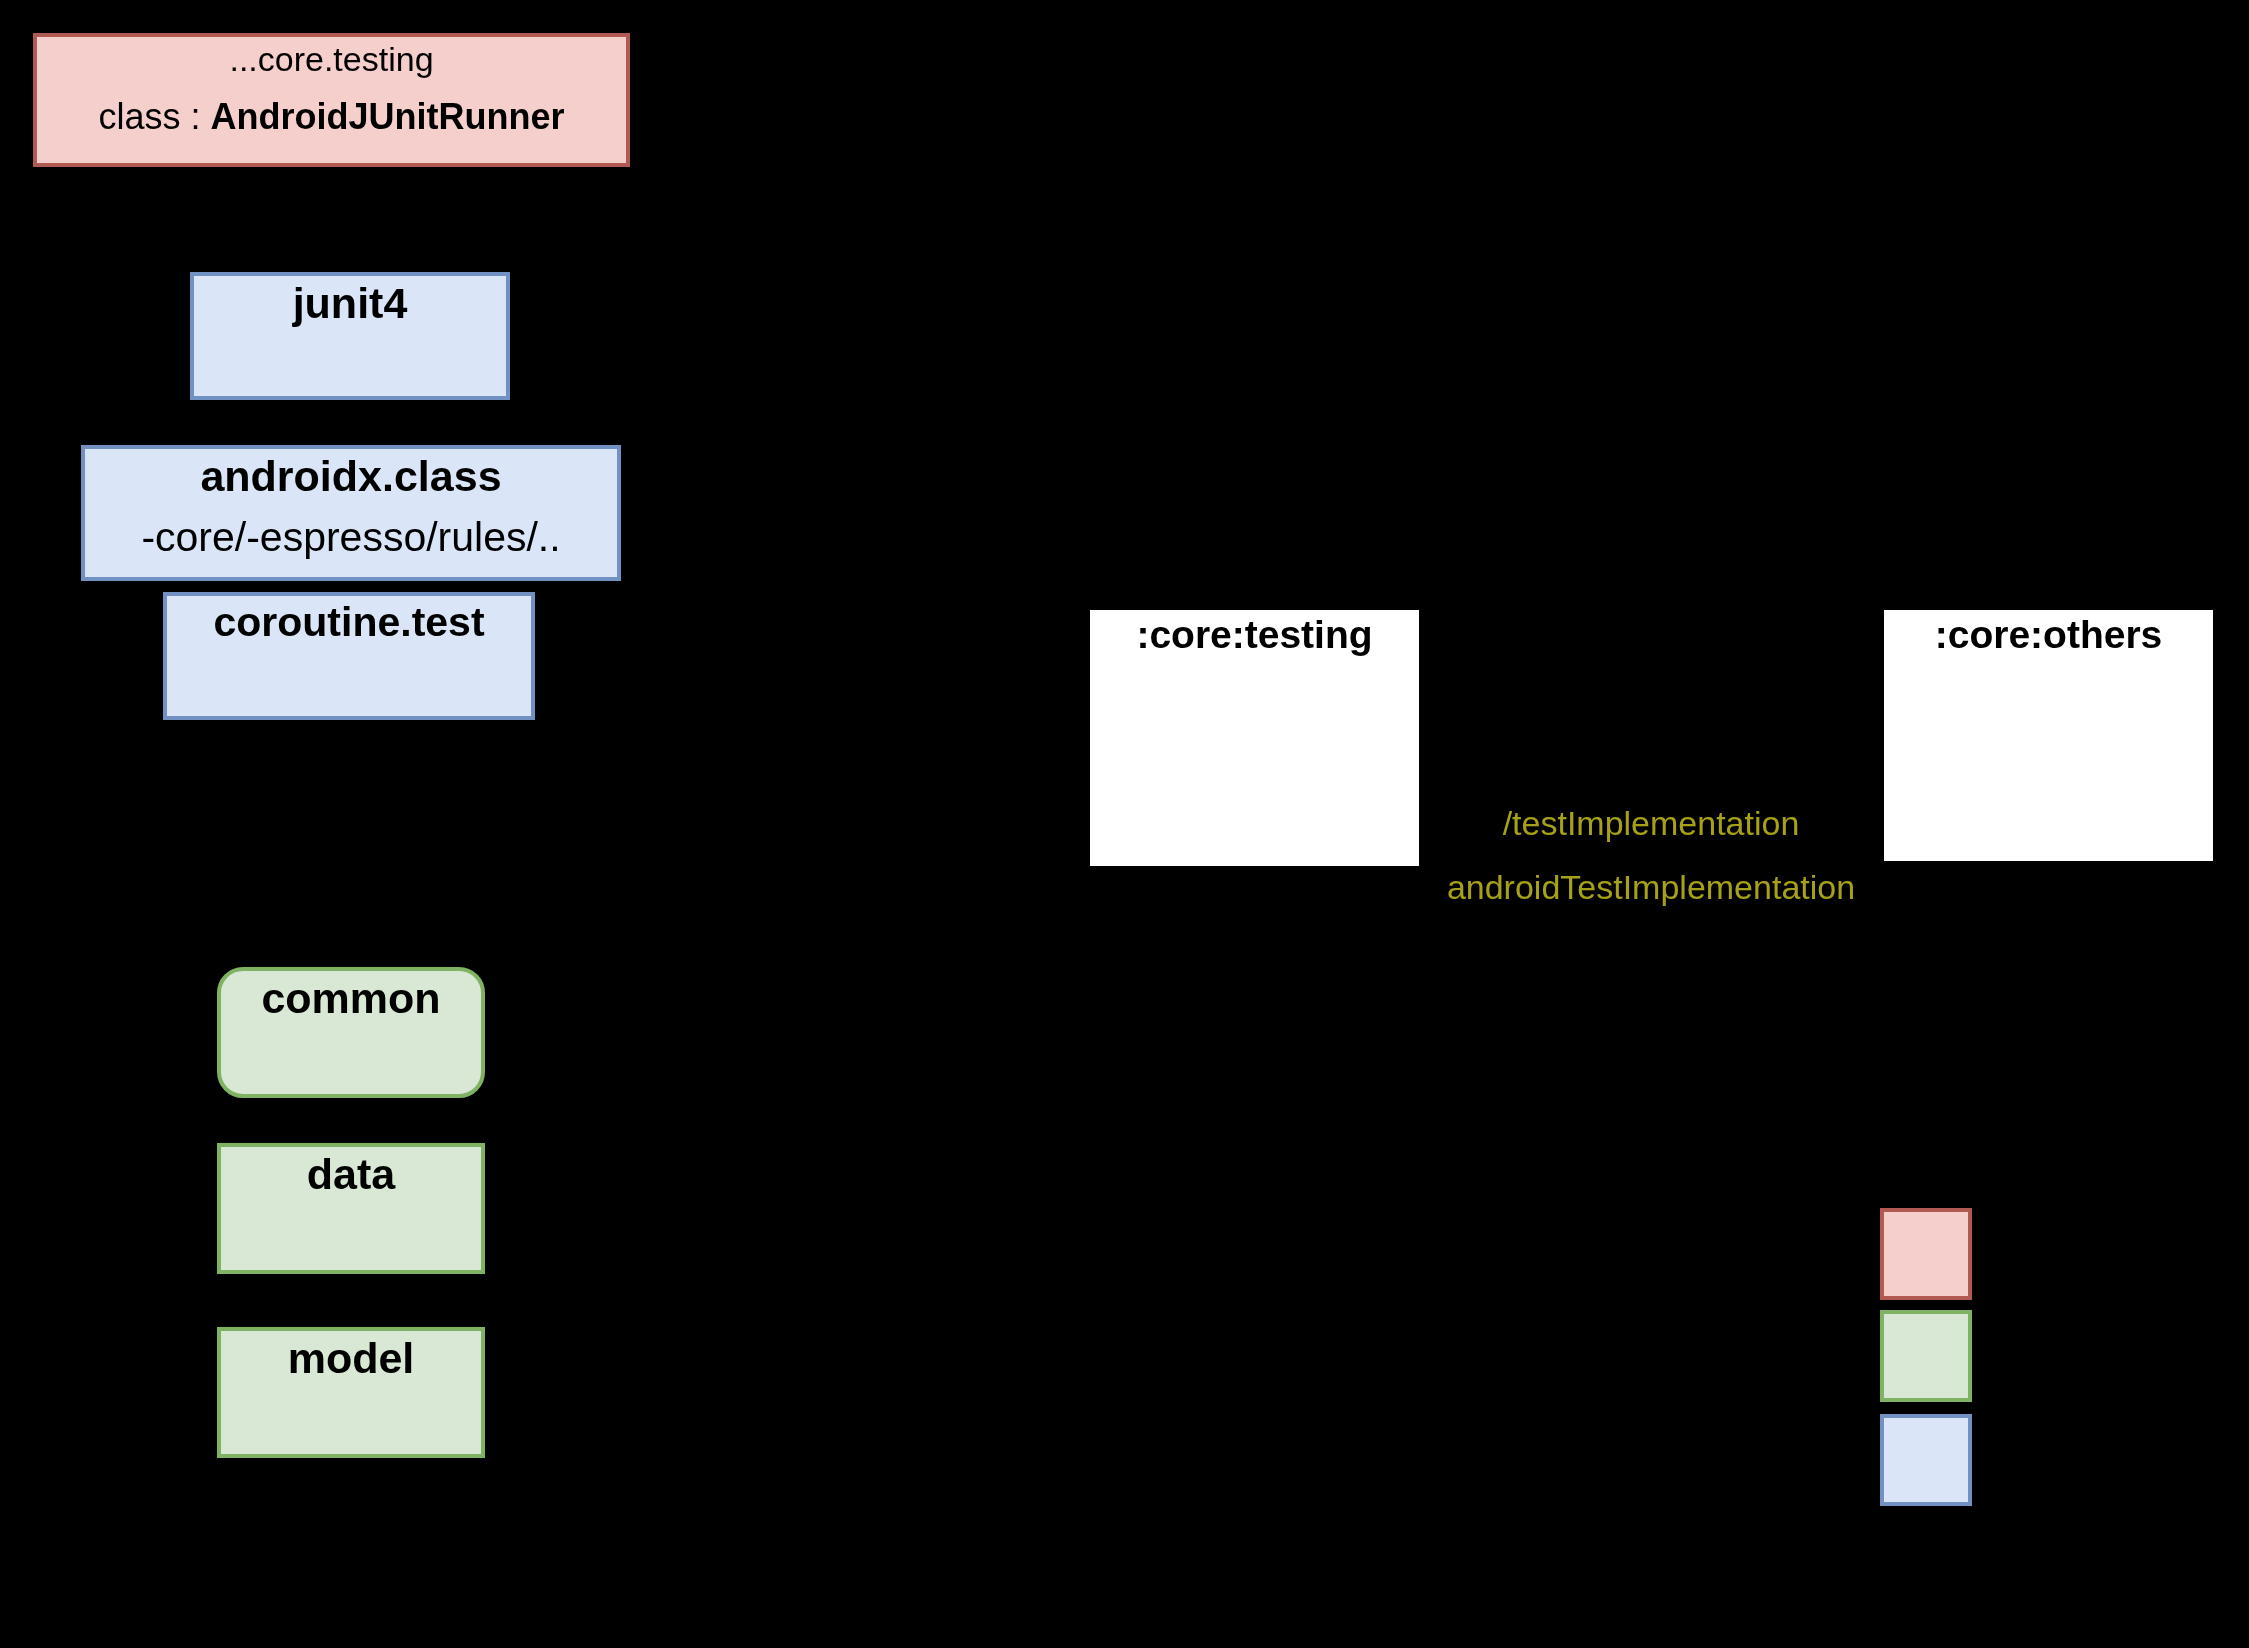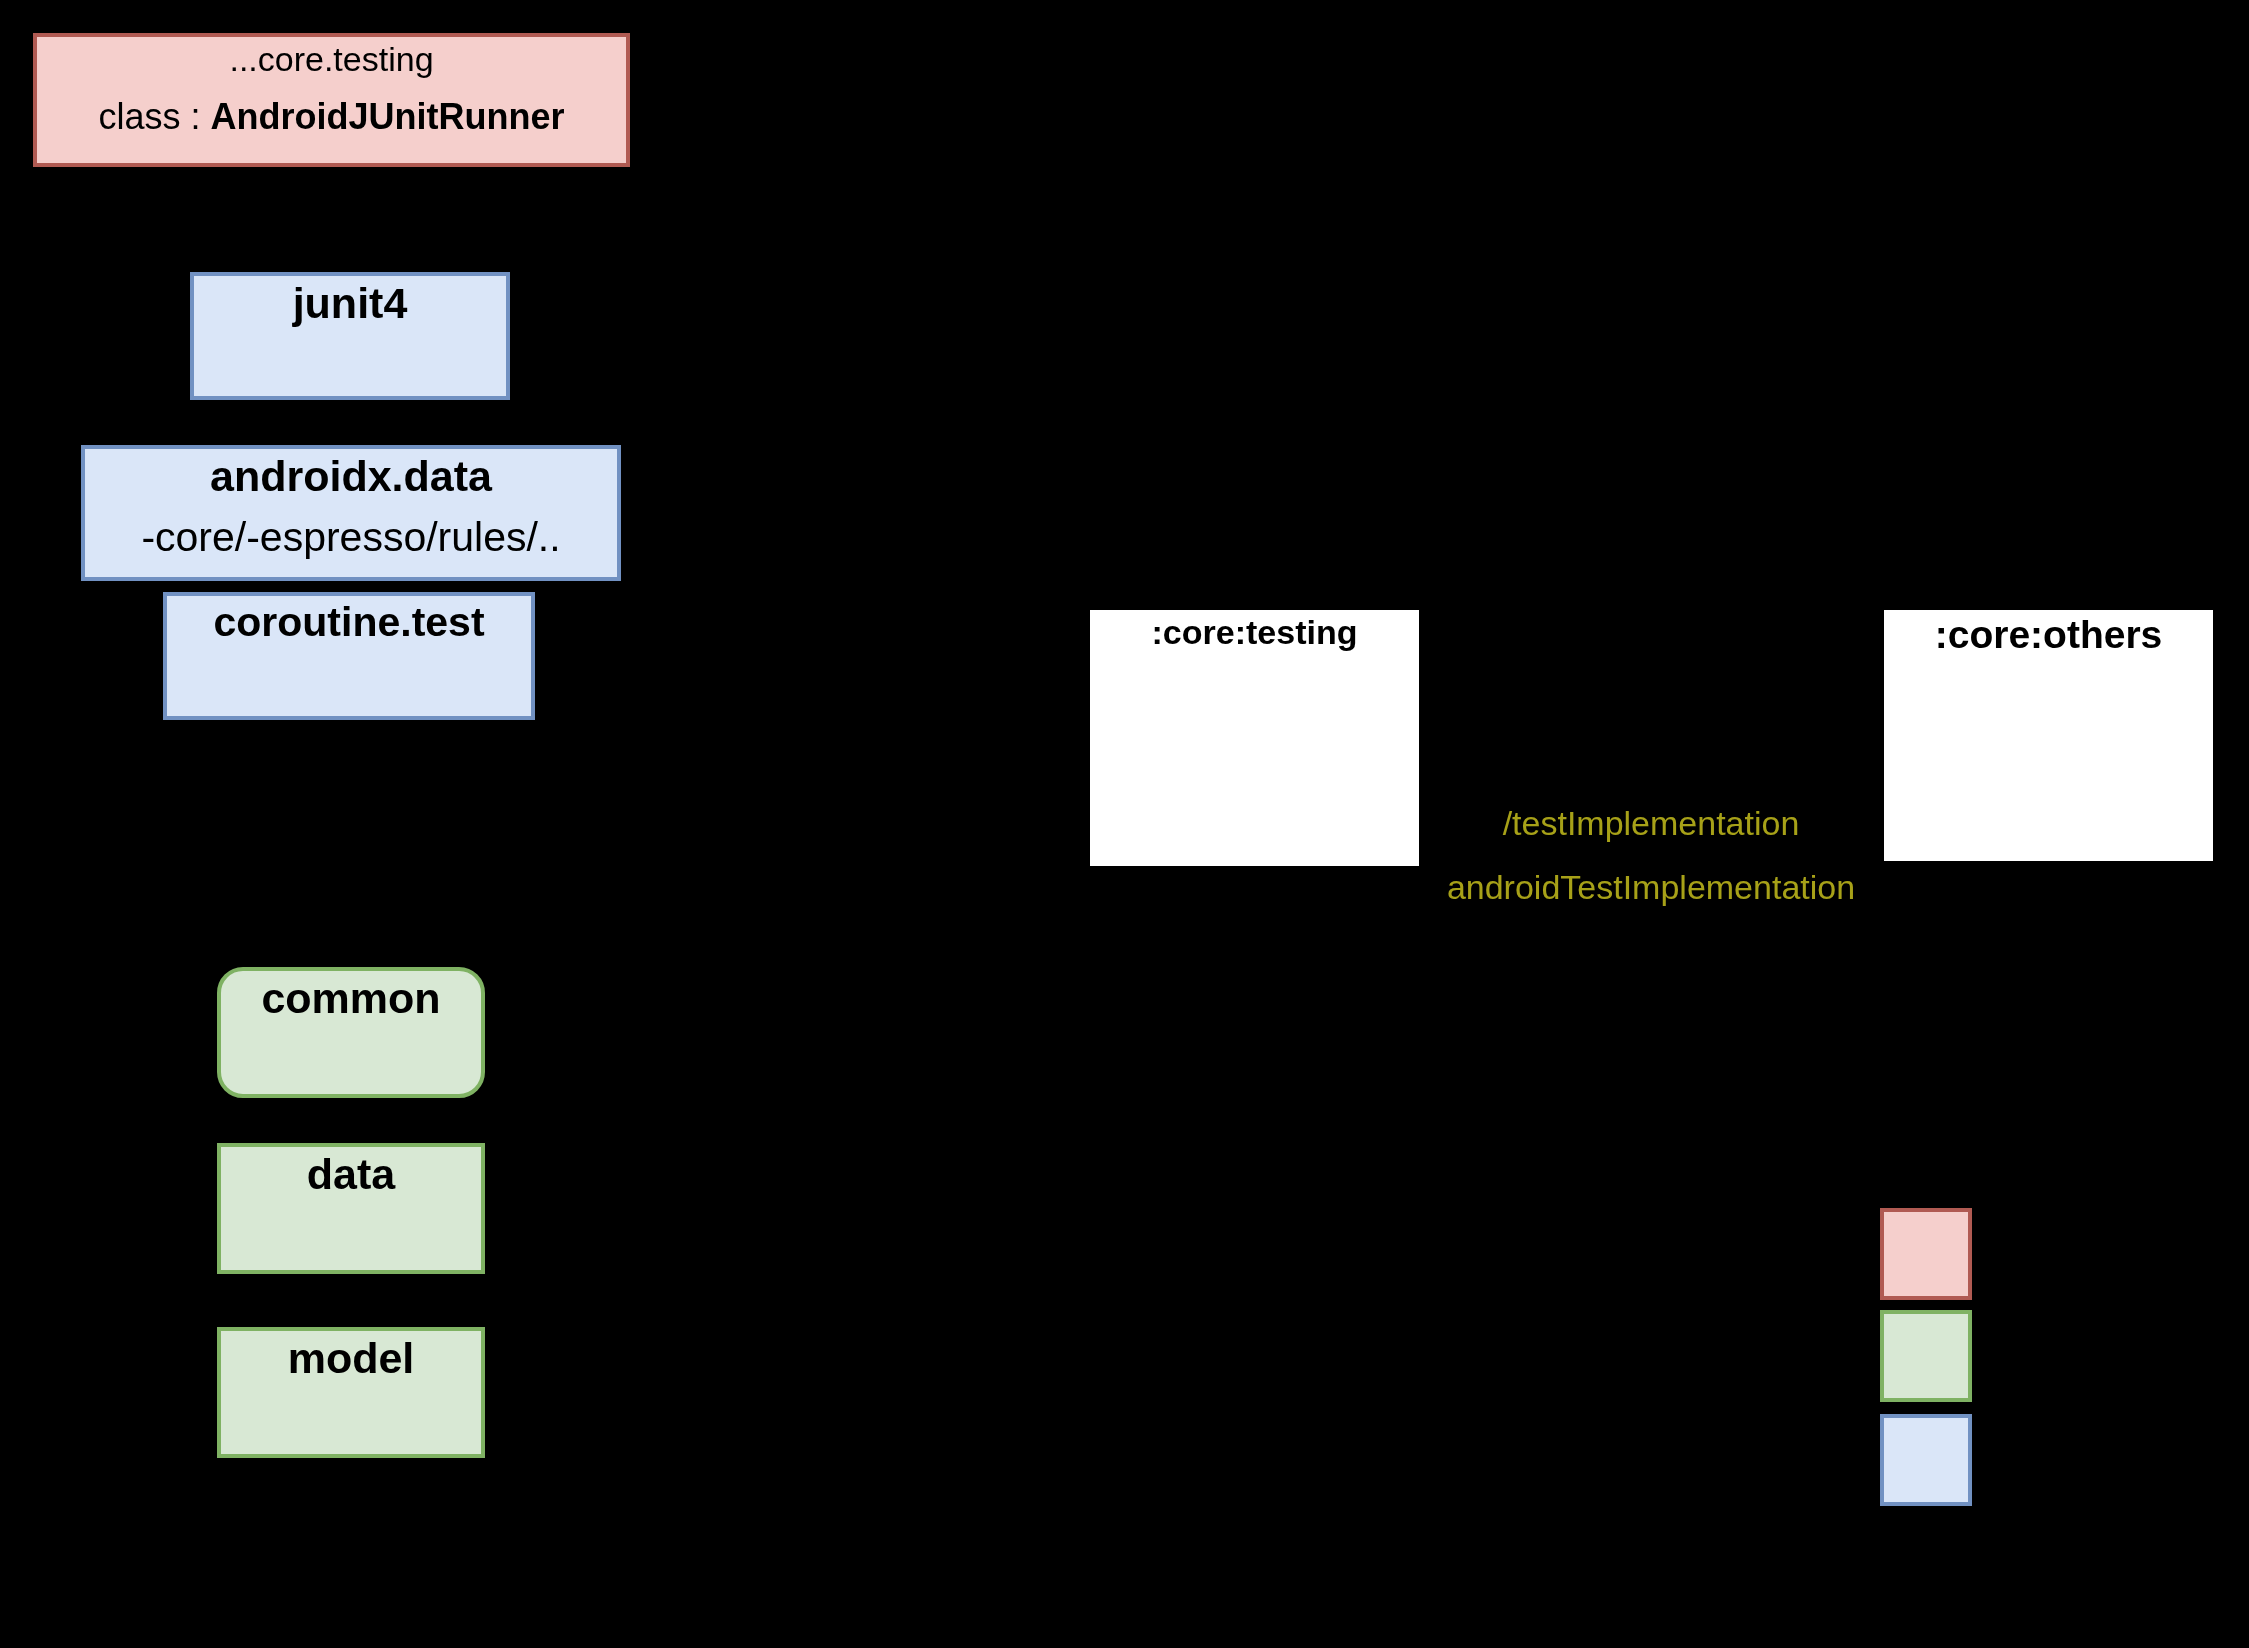--- a/index.html
+++ b/index.html
@@ -25,21 +25,21 @@
   .green { background:#d8e8d4; border:4.1px solid #7fb263; }
   .white { background:#ffffff; border:none; }
 
   .b { font-weight:bold; }
 
   
   #runner-node    { left:33px;   top:33px;   width:597px; height:134px; }
   #junit4-node    { left:190px;  top:272px;  width:320px; height:128px; font-size:43px; }
   #androidx-node  { left:81px;   top:445px;  width:540px; height:136px; }
   #coroutine-node { left:147px;  top:592px;  width:372px; height:128px; font-size:41px;margin-left:16px; }
-  #core-testing-node { left:1090px; top:610px; width:329px; height:256px; font-size:34px; }
+  #core-testing-node { left:1090px; top:610px; width:329px; height:256px; font-size:39px; }
   #core-others-node  { left:1884px; top:610px; width:329px; height:251px; font-size:39px; }
   #common-node    { left:217px;  top:967px; width:268px; height:131px; font-size:43px;border-radius:26px; }
   #data-node      { left:217px;  top:1143px; width:268px; height:131px; font-size:43px; }
   #model-node     { left:217px;  top:1319px; width:268px; height:131px; font-size:43px;margin-top:8px; }
 
   #runner-node .line1 { font-size:34px; margin-bottom:13px; }
   #runner-node .line2 { font-size:36px; }
   #androidx-node .line1 { font-size:43px; font-weight:bold; margin-bottom:6.5px; }
   #androidx-node .line2 { font-size:41px; }
 
@@ -65,21 +65,21 @@
 <div class="node pink" id="runner-node">
   <div class="line1">...core.testing</div>
   <div class="line2"><span>class : </span><span class="b">AndroidJUnitRunner</span></div>
 </div>
 
 <div class="node blue b" id="junit4-node">
   <div>junit4</div>
 </div>
 
 <div class="node blue" id="androidx-node">
-  <div class="line1">androidx.data</div>
+  <div class="line1">androidx.class</div>
   <div class="line2">-core/-espresso/rules/..</div>
 </div>
 
 <div class="node blue b" id="coroutine-node">
   <div>coroutine.test</div>
 </div>
 
 <div class="node white b" id="core-testing-node">
   <div>:core:testing</div>
 </div>

